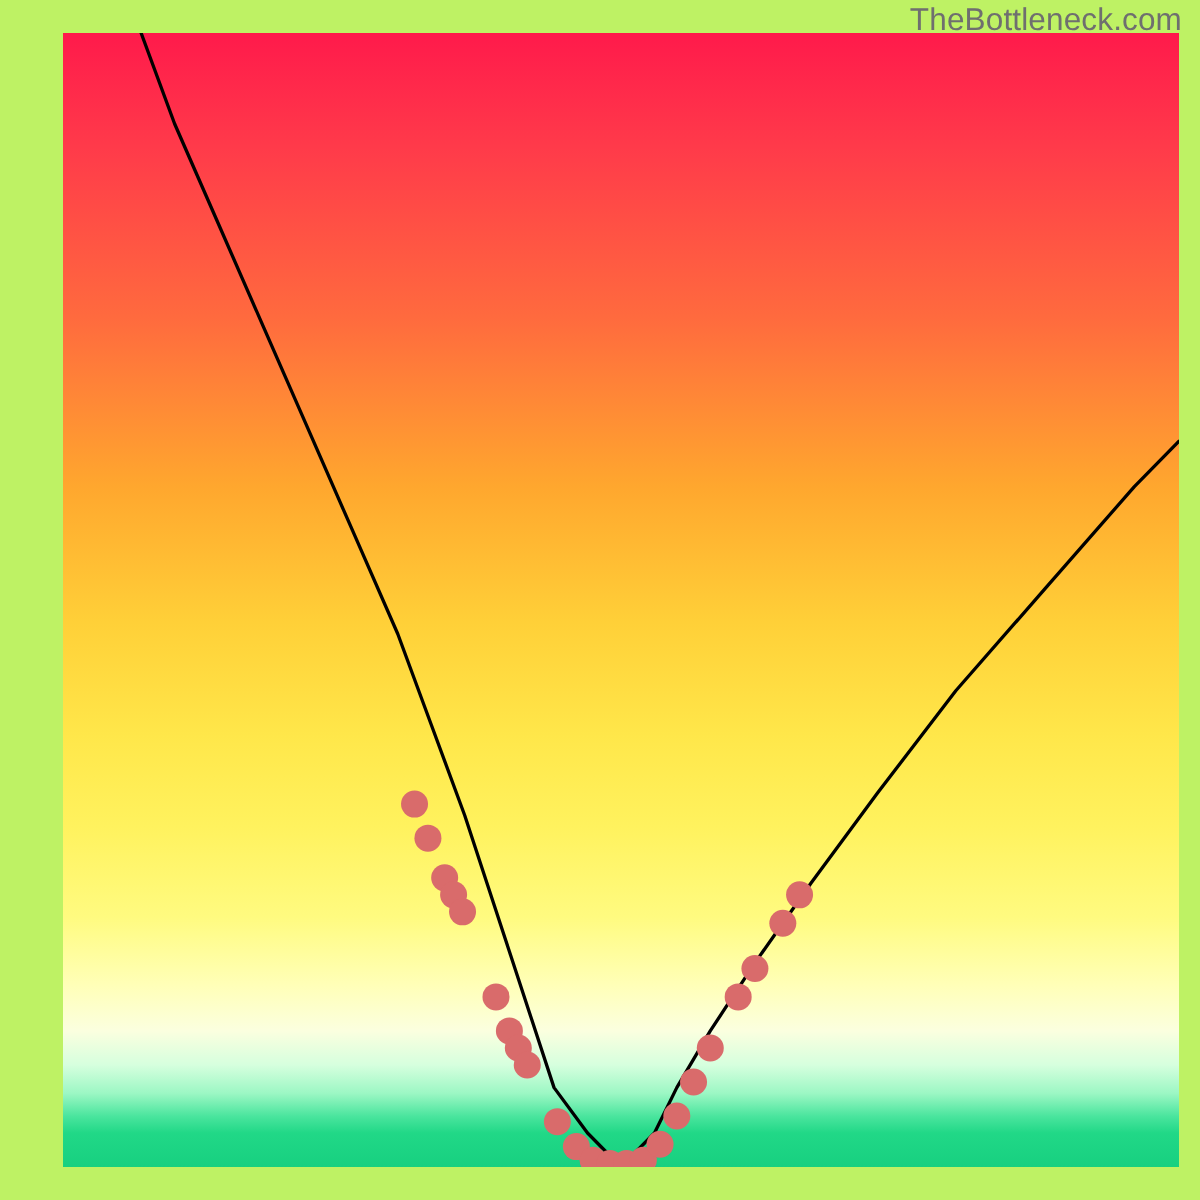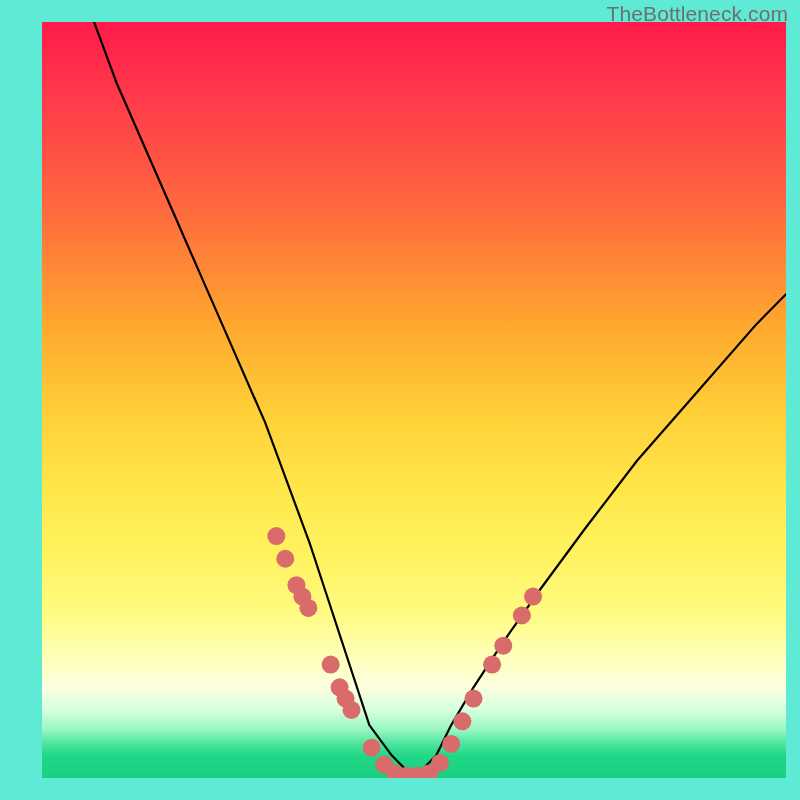--- a/index.html
+++ b/index.html
@@ -8,21 +8,21 @@
     width: 800px;
     height: 800px;
     overflow: hidden;
     background: #000;
     font-family: Arial, Helvetica, sans-serif;
   }
   .stage {
     position: relative;
     width: 800px;
     height: 800px;
-    background: #5eead4;
+    background: #bef264;
   }
   .plot-area {
     position: absolute;
     left: 42px;
     top: 22px;
     width: 744px;
     height: 756px;
     overflow: hidden;
   }
   .gradient {

